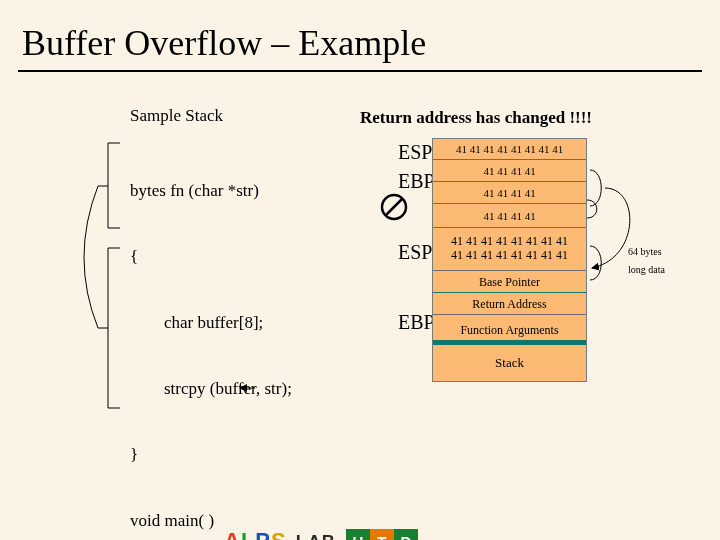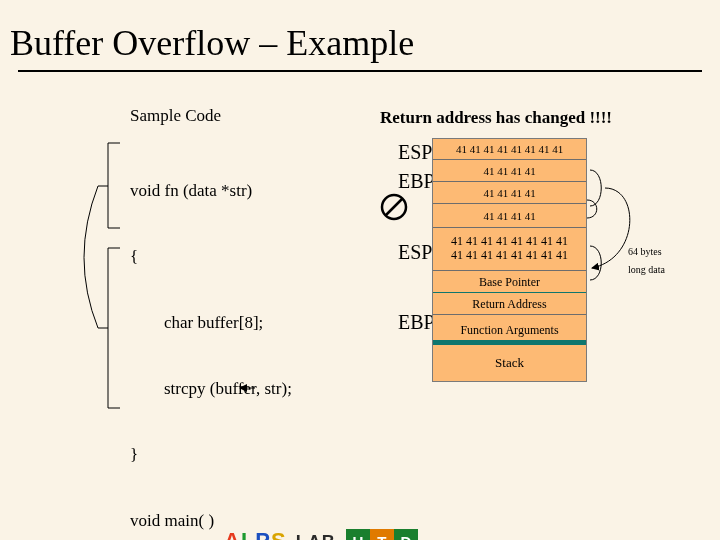--- a/index.html
+++ b/index.html
@@ -6,41 +6,41 @@
   body {
     width: 720px;
     height: 540px;
     background: #faf3e6;
     font-family: "Times New Roman", Times, serif;
     position: relative;
     overflow: hidden;
   }
   .title {
     font-size: 36px;
-    padding: 22px 0 6px 10px;
+    padding: 22px 0 6px 22px;
     color: #000;
   }
   .title-underline {
     height: 2px;
     background: #000;
     margin: 0 18px 0 18px;
   }
   .content {
     position: relative;
     width: 100%;
   }
   .code-label {
     position: absolute;
     left: 130px;
     top: 18px;
     font-size: 17px;
   }
   .ret-label {
     position: absolute;
-    left: 380px;
+    left: 360px;
     top: 20px;
     font-size: 17px;
     font-weight: bold;
   }
   .code-block {
     position: absolute;
     left: 130px;
     top: 48px;
     font-size: 17px;
     line-height: 22px;
@@ -134,25 +134,25 @@
   }
 </style>
 </head>
 <body>
 
 <div class="title">Buffer Overflow – Example</div>
 <div class="title-underline"></div>
 
 <div class="content" style="position:absolute; left:0; top:88px; width:720px; height:452px;">
 
-  <div class="code-label">Sample Code</div>
+  <div class="code-label">Sample Stack</div>
   <div class="ret-label">Return address has changed !!!!</div>
 
   <div class="code-block">
-    <span class="code-line">void fn (data *str)</span>
+    <span class="code-line">bytes fn (char *str)</span>
     <span class="code-line">{</span>
     <span class="code-line indent1">char buffer[8];</span>
     <span class="code-line indent1">strcpy (buffer, str);</span>
     <span class="code-line">}</span>
     <span class="code-line">void main( )</span>
     
     
     
     
     

